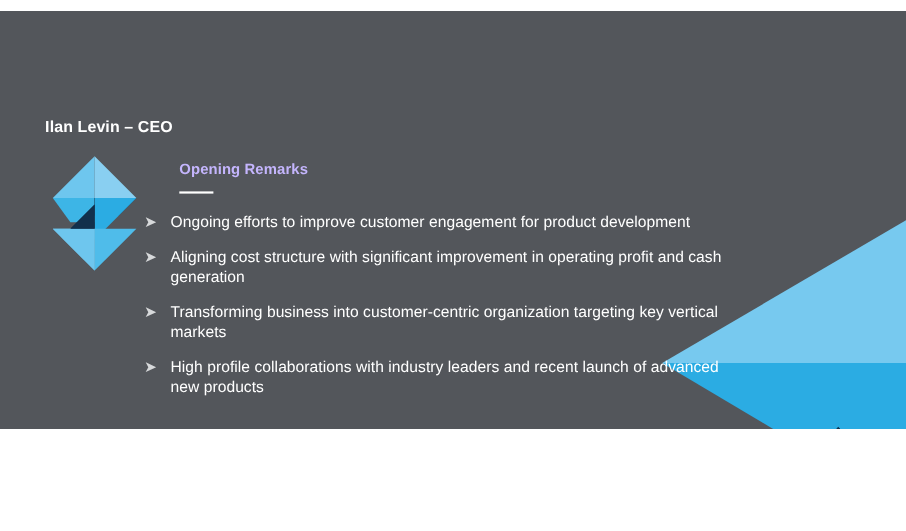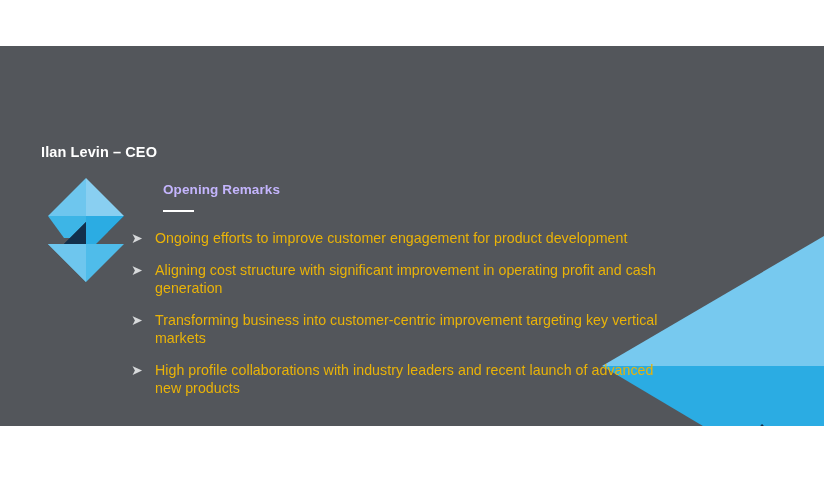--- a/index.html
+++ b/index.html
@@ -16,21 +16,20 @@
 
   
   .slide {
     position: absolute;
     left: 0px;
     top: 10px;
     width: 824px;
     height: 380px;
     background: #53565B;
     overflow: hidden;
-    margin-top: 36px;
   }
 
   
   .deco {
     position: absolute;
     right: 0;
     top: 0;
     width: 250px;
     height: 465px;
     pointer-events: none;
@@ -96,21 +95,21 @@
     width: 24px;
     font-size: 14px;
     line-height: 18.5px;
     color: #d7d9db;
     font-family: "DejaVu Sans", sans-serif;
   }
   .bullet-text {
     flex: 1 1 auto;
     font-size: 14.2px;
     line-height: 18.5px;
-    color: #eab308;
+    color: #ffffff;
     letter-spacing: 0.05px;
   }
 </style>
 </head>
 <body>
 
 <div class="slide">
 
   <svg class="deco" viewBox="0 0 250 465" preserveAspectRatio="none">
 
@@ -153,21 +152,21 @@
       <span class="bullet-text">Ongoing efforts to improve customer engagement for product development</span>
     </div>
 
     <div class="bullet-row">
       <span class="bullet-marker">➤</span>
       <span class="bullet-text">Aligning cost structure with significant improvement in operating profit and cash generation</span>
     </div>
 
     <div class="bullet-row">
       <span class="bullet-marker">➤</span>
-      <span class="bullet-text">Transforming business into customer-centric improvement targeting key vertical markets</span>
+      <span class="bullet-text">Transforming business into customer-centric organization targeting key vertical markets</span>
     </div>
 
     <div class="bullet-row">
       <span class="bullet-marker">➤</span>
       <span class="bullet-text">High profile collaborations with industry leaders and recent launch of advanced new products</span>
     </div>
 
   </div>
 </div>
 

